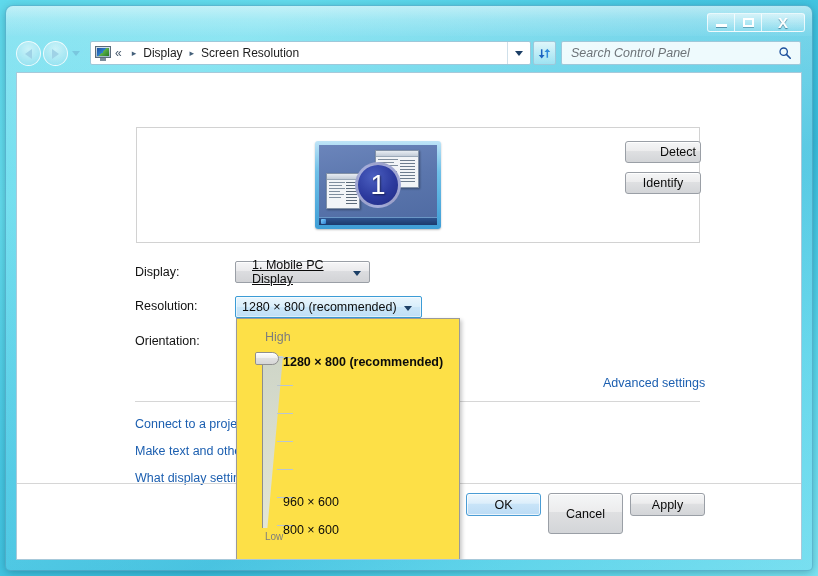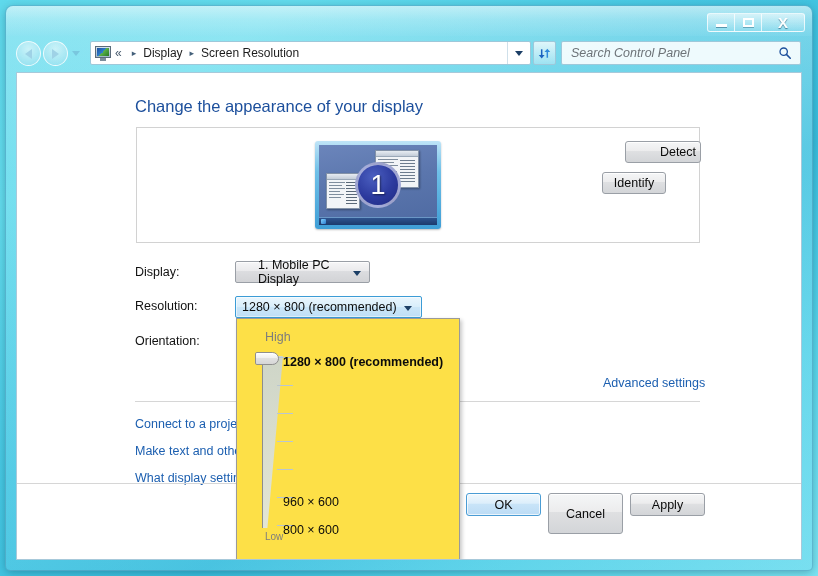--- a/index.html
+++ b/index.html
@@ -397,23 +397,23 @@
   #btn-detect {
     position: absolute;
     left: 488px;
     top: 13px;
     width: 76px;
     height: 22px;
     padding-left: 30px;
   }
   #btn-identify {
     position: absolute;
-    left: 465px;
+    left: 488px;
     top: 44px;
-    width: 64px;
+    width: 76px;
     height: 22px;
   }
 
   
   .form-label {
     position: absolute;
     font-size: 12.5px;
     color: #111111;
     white-space: nowrap;
   }
@@ -433,21 +433,21 @@
     color: #0b0b0b;
   }
   #combo-display {
     left: 218px;
     top: 188px;
     width: 135px;
     background: linear-gradient(180deg,#f6f6f7 0%, #eaeaec 45%, #dcdde0 46%, #d2d3d6 100%);
     border: 1px solid #9a9fa6;
     box-shadow: inset 0 1px 0 rgba(255,255,255,0.8);
   }
-  #combo-display .val { margin-left: 22px; }
+  #combo-display .val { margin-left: 16px; text-decoration: underline; }
   #combo-display .arrow {
     margin-left: auto;
     margin-right: 8px;
   }
   #combo-resolution {
     left: 218px;
     top: 223px;
     width: 187px;
     background: linear-gradient(180deg,#eaf6fd 0%, #d9eefb 48%, #cbe6f8 49%, #bfdff6 100%);
     border: 1px solid #3c9cd6;
@@ -653,21 +653,20 @@
       <input id="search-input" type="text" placeholder="Search Control Panel" style="">
       <svg id="search-icon" width="14" height="14" viewBox="0 0 16 16">
         <circle cx="6.5" cy="6.5" r="4.2" fill="none" stroke="#1c4f9c" stroke-width="1.5"></circle>
         <line x1="9.6" y1="9.6" x2="14" y2="14" stroke="#1c4f9c" stroke-width="1.8" stroke-linecap="round"></line>
       </svg>
     </div>
   </div>
 
   <div id="client">
 
-    <div id="page-title">Change the appearance of your display</div>
 
     <div id="preview-panel">
 
       <div id="monitor-preview">
         <div id="monitor-screen">
 
           <div class="mini-win" id="mini-win-left">
             <div class="tb"></div>
             <div class="lines">
               <i style="width:16px"></i>

